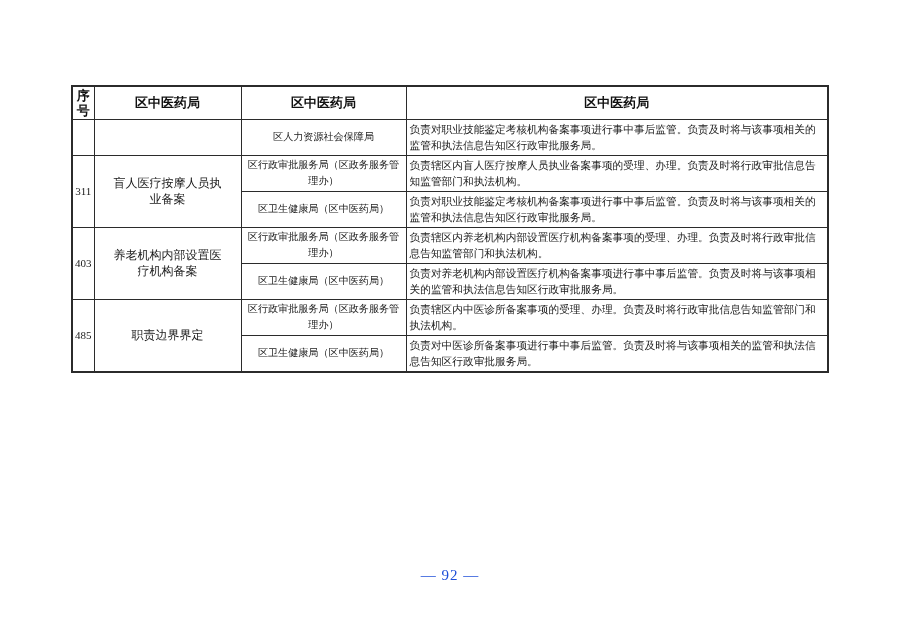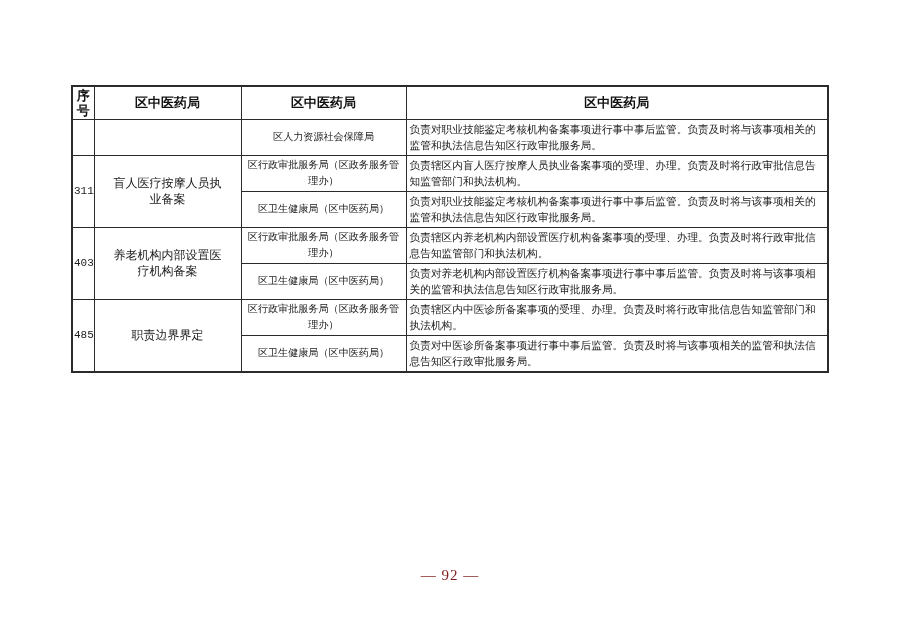--- a/index.html
+++ b/index.html
@@ -37,21 +37,20 @@
     text-align: center;
     line-height: 15px;
     padding: 0 1px;
     color: #111;
   }
   td.c-idx {
     font-size: 11px;
     text-align: center;
     padding: 0 1px;
     line-height: 14px;
-    font-family: Liberation Mono, monospace;
   }
   td.c-name {
     font-size: 12px;
     text-align: center;
     padding: 0 18px;
     line-height: 16px;
   }
   td.c-dept {
     font-size: 10.1px;
     text-align: center;
@@ -66,21 +65,21 @@
   }
 
   .page-number {
     position: absolute;
     left: 0;
     right: 0;
     top: 567px;
     text-align: center;
     font-size: 15px;
     letter-spacing: 1px;
-    color: #7f1d1d;
+    color: #1d4ed8;
   }
 </style>
 </head>
 <body>
 
 <div class="sheet">
 
   <table class="gov">
     <colgroup>
       <col style="width:22px">

